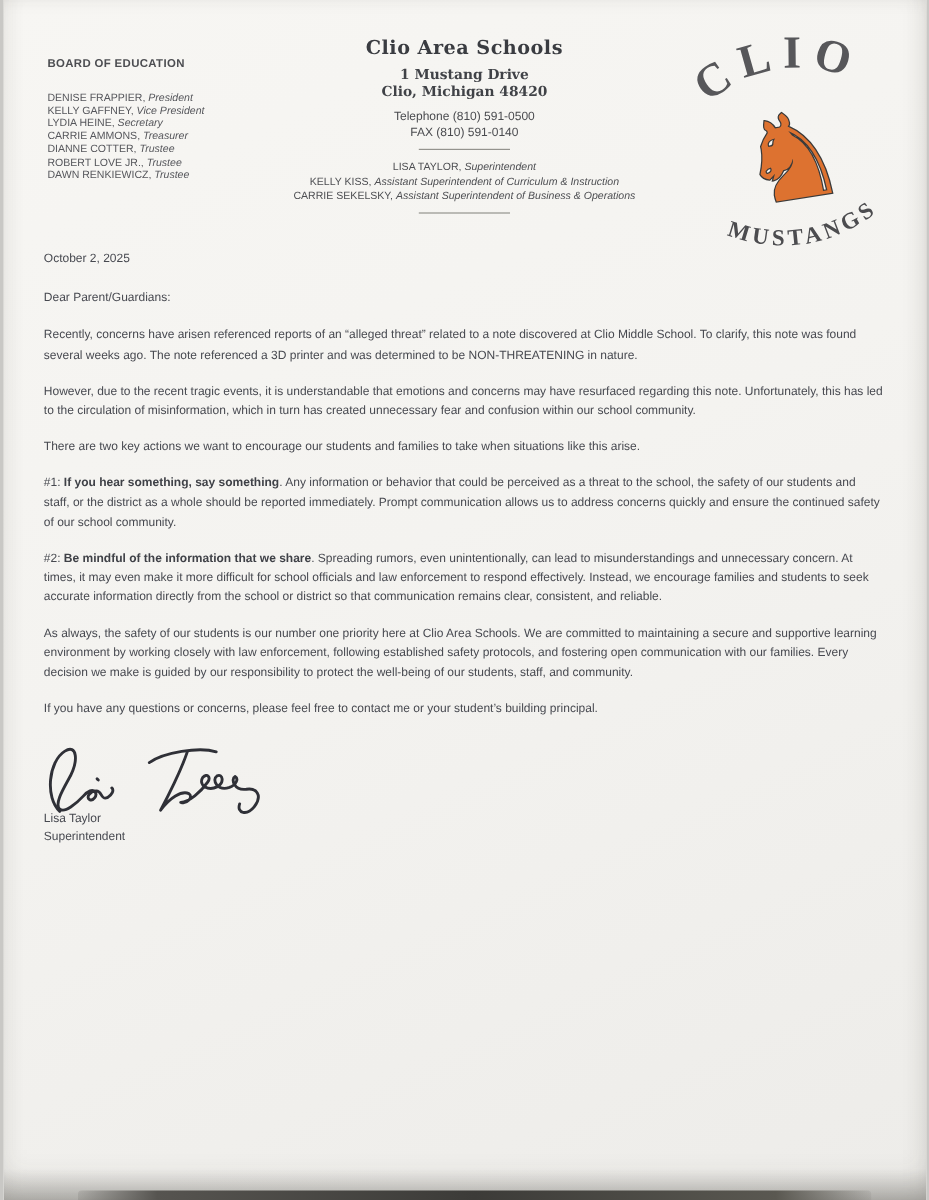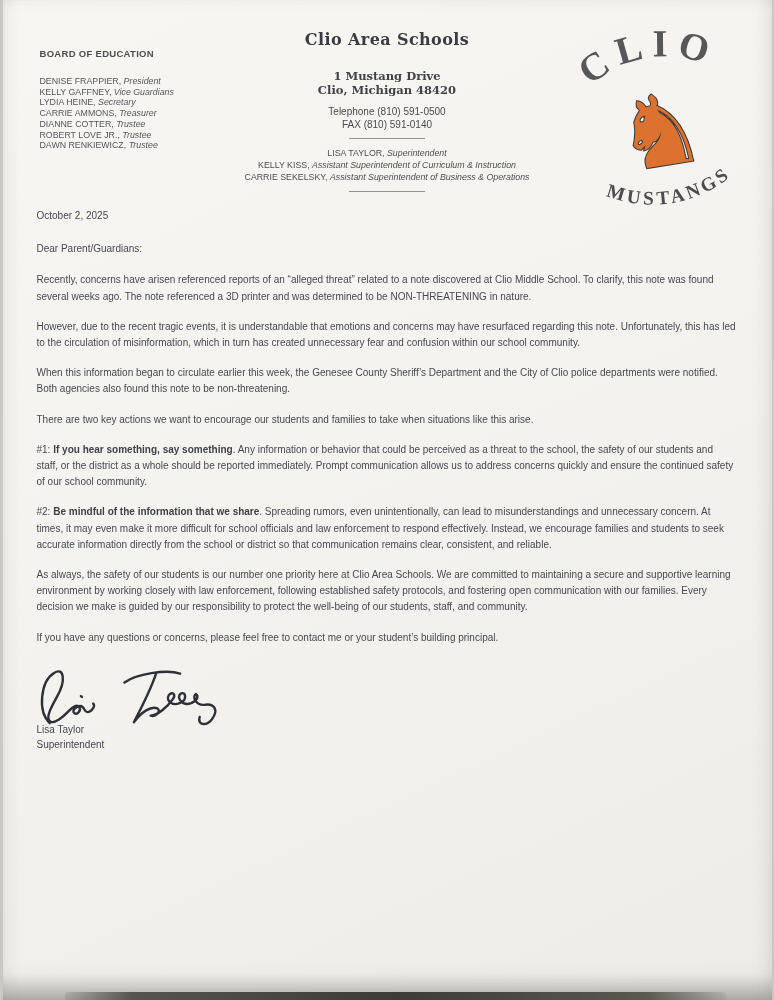--- a/index.html
+++ b/index.html
@@ -21,21 +21,21 @@
   }
 
   
   .board { position: absolute; top: 48px; left: 37px; width: 215px; }
   .board-title { font-size: 9.5px; font-weight: bold; letter-spacing: .3px; color: #4c4d51; margin-bottom: 17px; }
   .board-member { font-size: 8.8px; line-height: 10.7px; color: #55565b; white-space: nowrap; }
   .board-member .role { font-style: italic; }
 
   .center-head { position: absolute; top: 30px; left: 50%; transform: translateX(-50%); width: 380px; text-align: center; }
   .school-name { font-family: "DejaVu Serif", serif; font-weight: bold; font-size: 16px; color: #3a3c41; letter-spacing: .4px; }
-  .school-addr { font-family: "DejaVu Serif", serif; font-weight: bold; font-size: 11.5px; line-height: 14px; color: #404247; margin-top: 20px; text-align: center; }
+  .school-addr { font-family: "DejaVu Serif", serif; font-weight: bold; font-size: 11.5px; line-height: 14px; color: #404247; margin-top: 6px; text-align: center; }
   .contact { margin-top: 9px; font-size: 10px; line-height: 12.5px; color: #4a4b4f; }
   .head-rule { width: 76px; border-top: 1px solid #94938e; margin: 7px auto 8px auto; }
   .staff-line { font-size: 8.8px; line-height: 12.2px; color: #4d4e52; }
   .staff-line .role { font-style: italic; }
 
   .logo { position: absolute; top: 22px; right: 22px; width: 184px; height: 192px; transform: rotate(-9deg); }
   .logo svg { width: 100%; height: 100%; overflow: visible; }
   .logo-arc-top { font-family: "Liberation Serif", serif; font-weight: bold; font-size: 46px; fill: #57575a; letter-spacing: 10px; }
   .logo-horse { font-family: "DejaVu Sans", sans-serif; font-size: 118px; fill: #dd7230; stroke: #3a3a3a; stroke-width: 2.5px; paint-order: stroke; }
   .logo-arc-bottom { font-family: "Liberation Serif", serif; font-weight: bold; font-size: 23px; fill: #4c4c4f; letter-spacing: 4px; }
@@ -62,21 +62,21 @@
 </head>
 <body>
 
 <div class="page">
 
   <header>
 
     <div class="board">
       <div class="board-title">BOARD OF EDUCATION</div>
       <div class="board-member"><span>DENISE FRAPPIER,</span> <span class="role">President</span></div>
-      <div class="board-member"><span>KELLY GAFFNEY,</span> <span class="role">Vice Guardians</span></div>
+      <div class="board-member"><span>KELLY GAFFNEY,</span> <span class="role">Vice President</span></div>
       <div class="board-member"><span>LYDIA HEINE,</span> <span class="role">Secretary</span></div>
       <div class="board-member"><span>CARRIE AMMONS,</span> <span class="role">Treasurer</span></div>
       <div class="board-member"><span>DIANNE COTTER,</span> <span class="role">Trustee</span></div>
       <div class="board-member"><span>ROBERT LOVE JR.,</span> <span class="role">Trustee</span></div>
       <div class="board-member"><span>DAWN RENKIEWICZ,</span> <span class="role">Trustee</span></div>
     </div>
 
     <div class="center-head">
       <div class="school-name">Clio Area Schools</div>
       <div class="school-addr">
@@ -107,21 +107,20 @@
     </div>
 
   </header>
 
   <main class="letter-body">
     <p class="date">October 2, 2025</p>
     <p class="salutation">Dear Parent/Guardians:</p>
 
     <p class="para">Recently, concerns have arisen referenced reports of an “alleged threat” related to a note discovered at Clio Middle School. To clarify, this note was found several weeks ago.  The note referenced a 3D printer and was determined to be NON-THREATENING in nature.</p>
     <p class="para">However, due to the recent tragic events, it is understandable that emotions and concerns may have resurfaced regarding this note. Unfortunately, this has led to the circulation of misinformation, which in turn has created unnecessary fear and confusion within our school community.</p>
-    <p class="para">When this information began to circulate earlier this week, the Genesee County Sheriff’s Department and the City of Clio police departments were notified.  Both agencies also found this note to be non-threatening.</p>
     <p class="para">There are two key actions we want to encourage our students and families to take when situations like this arise.</p>
 
     <p class="para"><span>#1:</span> <strong>If you hear something, say something</strong><span>.  Any information or behavior that could be perceived as a threat to the school, the safety of our students and staff, or the district as a whole should be reported immediately.  Prompt communication allows us to address concerns quickly and ensure the continued safety of our school community.</span></p>
 
     <p class="para"><span>#2:</span> <strong>Be mindful of the information that we share</strong><span>.  Spreading rumors, even unintentionally, can lead to misunderstandings and unnecessary concern. At times, it may even make it more difficult for school officials and law enforcement to respond effectively. Instead, we encourage families and students to seek accurate information directly from the school or district so that communication remains clear, consistent, and reliable.</span></p>
 
     <p class="para">As always, the safety of our students is our number one priority here at Clio Area Schools. We are committed to maintaining a secure and supportive learning environment by working closely with law enforcement, following established safety protocols, and fostering open communication with our families. Every decision we make is guided by our responsibility to protect the well-being of our students, staff, and community.</p>
     <p class="para">If you have any questions or concerns, please feel free to contact me or your student’s building principal.</p>
 
 

